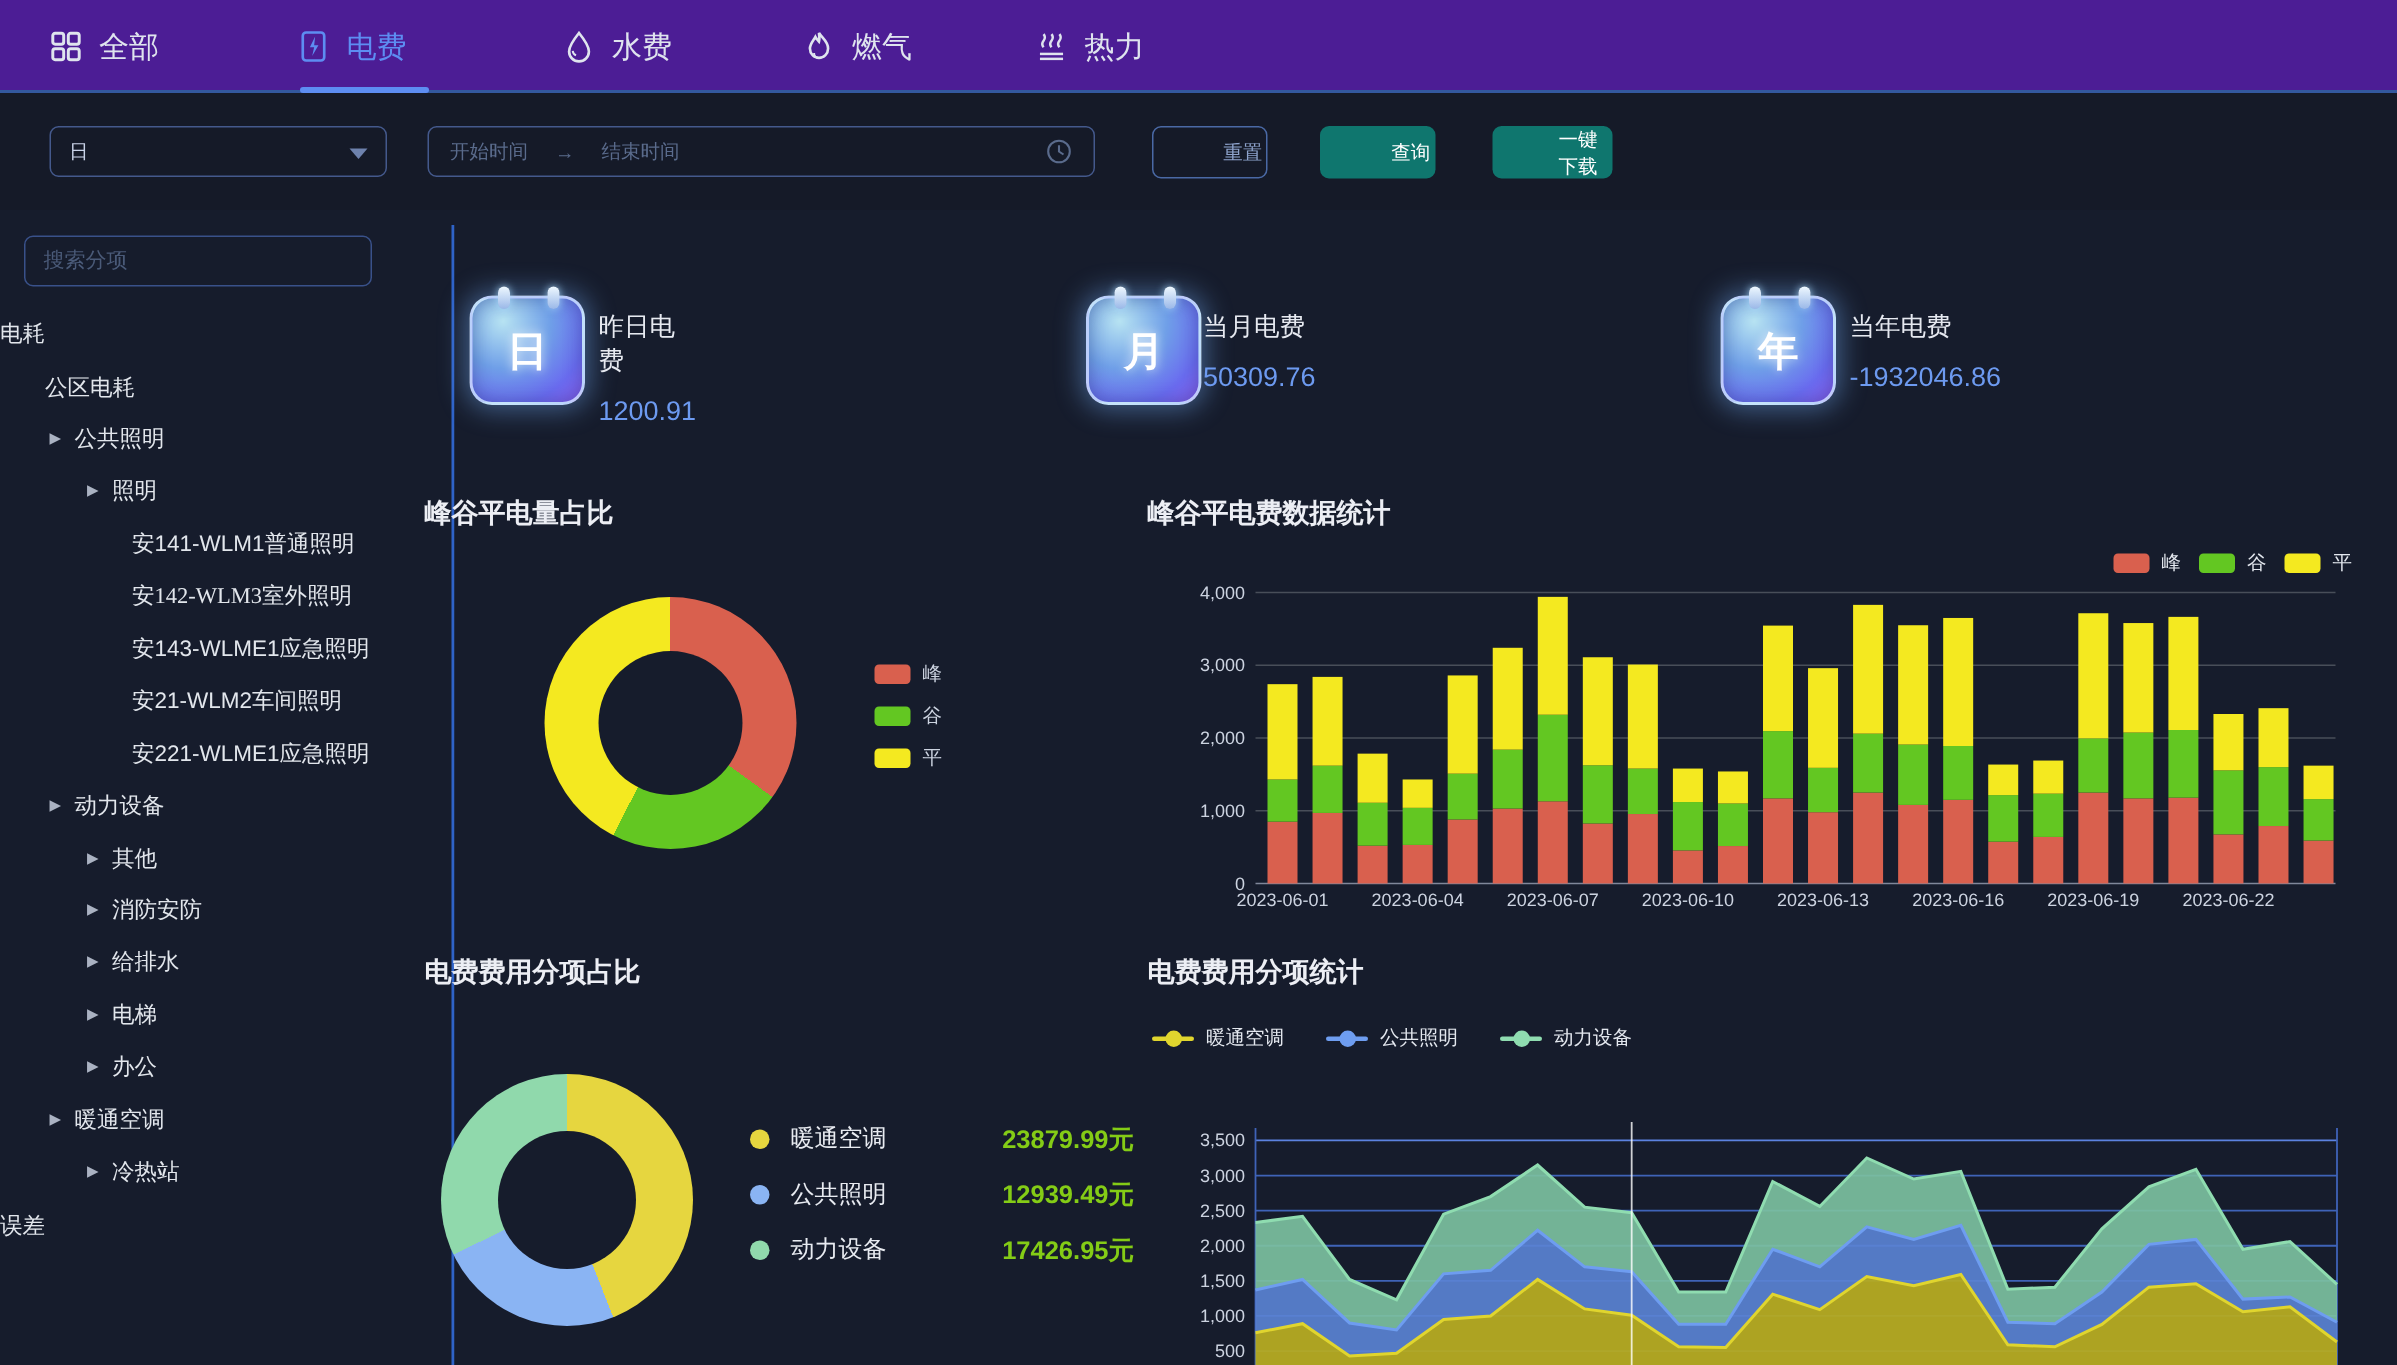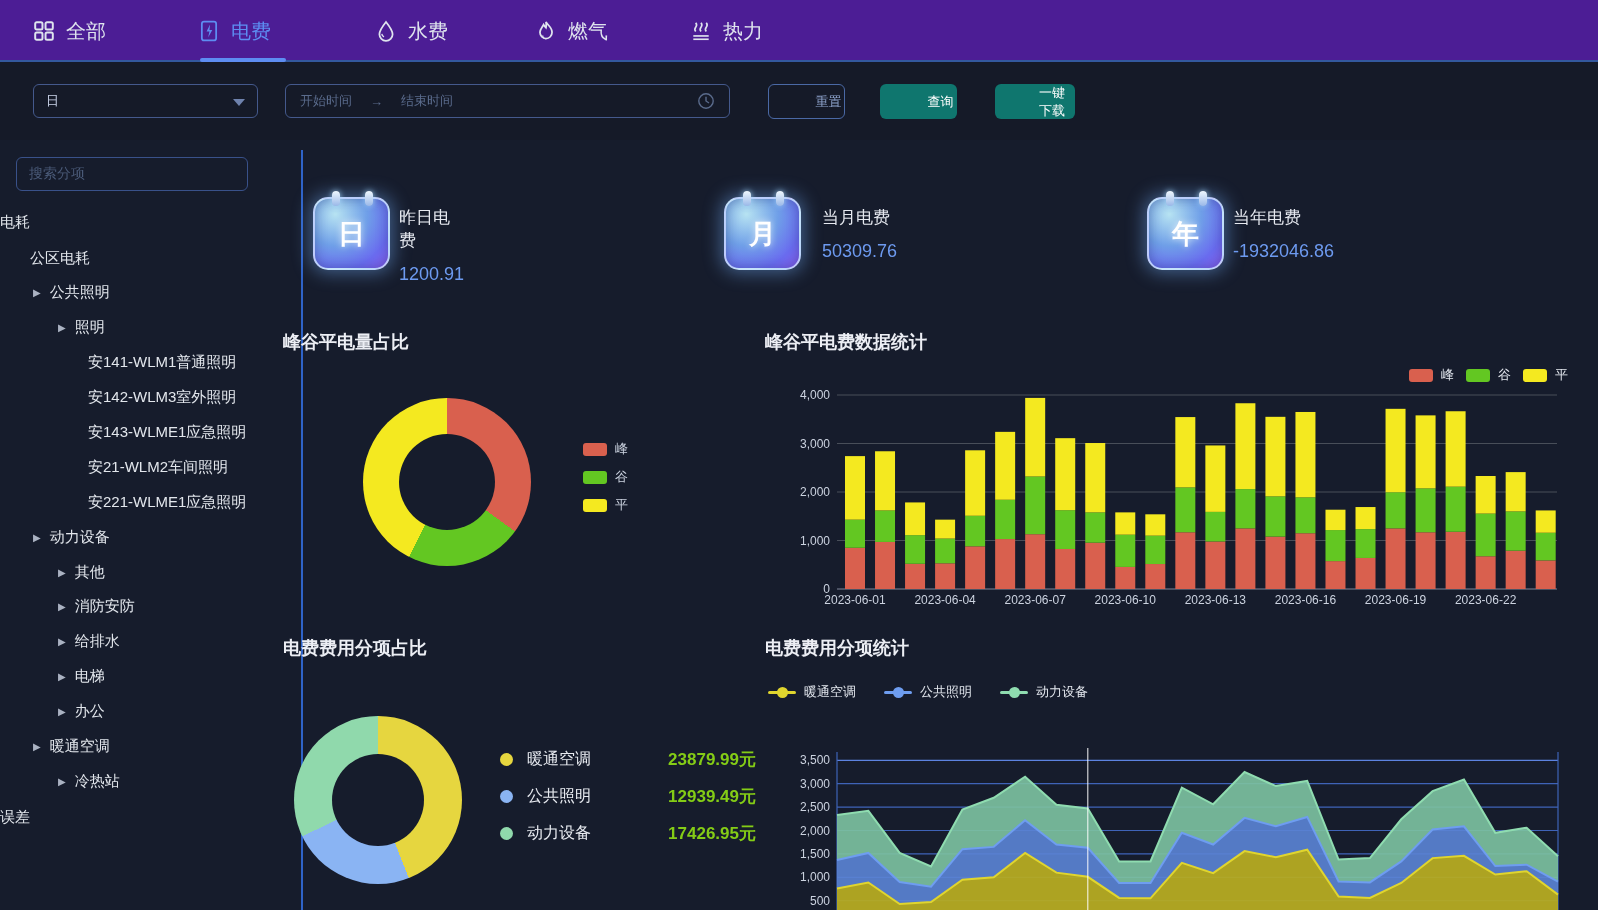--- a/index.html
+++ b/index.html
@@ -162,21 +162,21 @@
         <span class="tree-caret">▶</span>
         <span>公共照明</span>
       </div>
       <div class="tree-row" style="left: 58px; top: 175px;">
         <span class="tree-caret">▶</span>
         <span>照明</span>
       </div>
       <div class="tree-row" style="left: 88px; top: 210px;">
         <span>安141-WLM1普通照明</span>
       </div>
-      <div class="tree-row" style="left: 88px; top: 245px;">
+      <div class="tree-row" style="left: 88px; top: 245px; font-family: Liberation Serif, serif;">
         <span>安142-WLM3室外照明</span>
       </div>
       <div class="tree-row" style="left: 88px; top: 280px;">
         <span>安143-WLME1应急照明</span>
       </div>
       <div class="tree-row" style="left: 88px; top: 315px;">
         <span>安21-WLM2车间照明</span>
       </div>
       <div class="tree-row" style="left: 88px; top: 350px;">
         <span>安221-WLME1应急照明</span>
@@ -230,21 +230,21 @@
     <div class="card-label">昨日电费</div>
     <div class="card-value">1200.91</div>
   </div>
 </div>
 <div class="card" style="left:724px">
   <div class="card-icon">
     <div class="ring r1"></div>
     <div class="ring r2"></div>
     <span class="ch">月</span>
   </div>
-  <div class="card-text" style="left:98px">
+  <div class="card-text" style="left:78px">
     <div class="card-label">当月电费</div>
     <div class="card-value">50309.76</div>
   </div>
 </div>
 <div class="card" style="left:1147px">
   <div class="card-icon">
     <div class="ring r1"></div>
     <div class="ring r2"></div>
     <span class="ch">年</span>
   </div>

